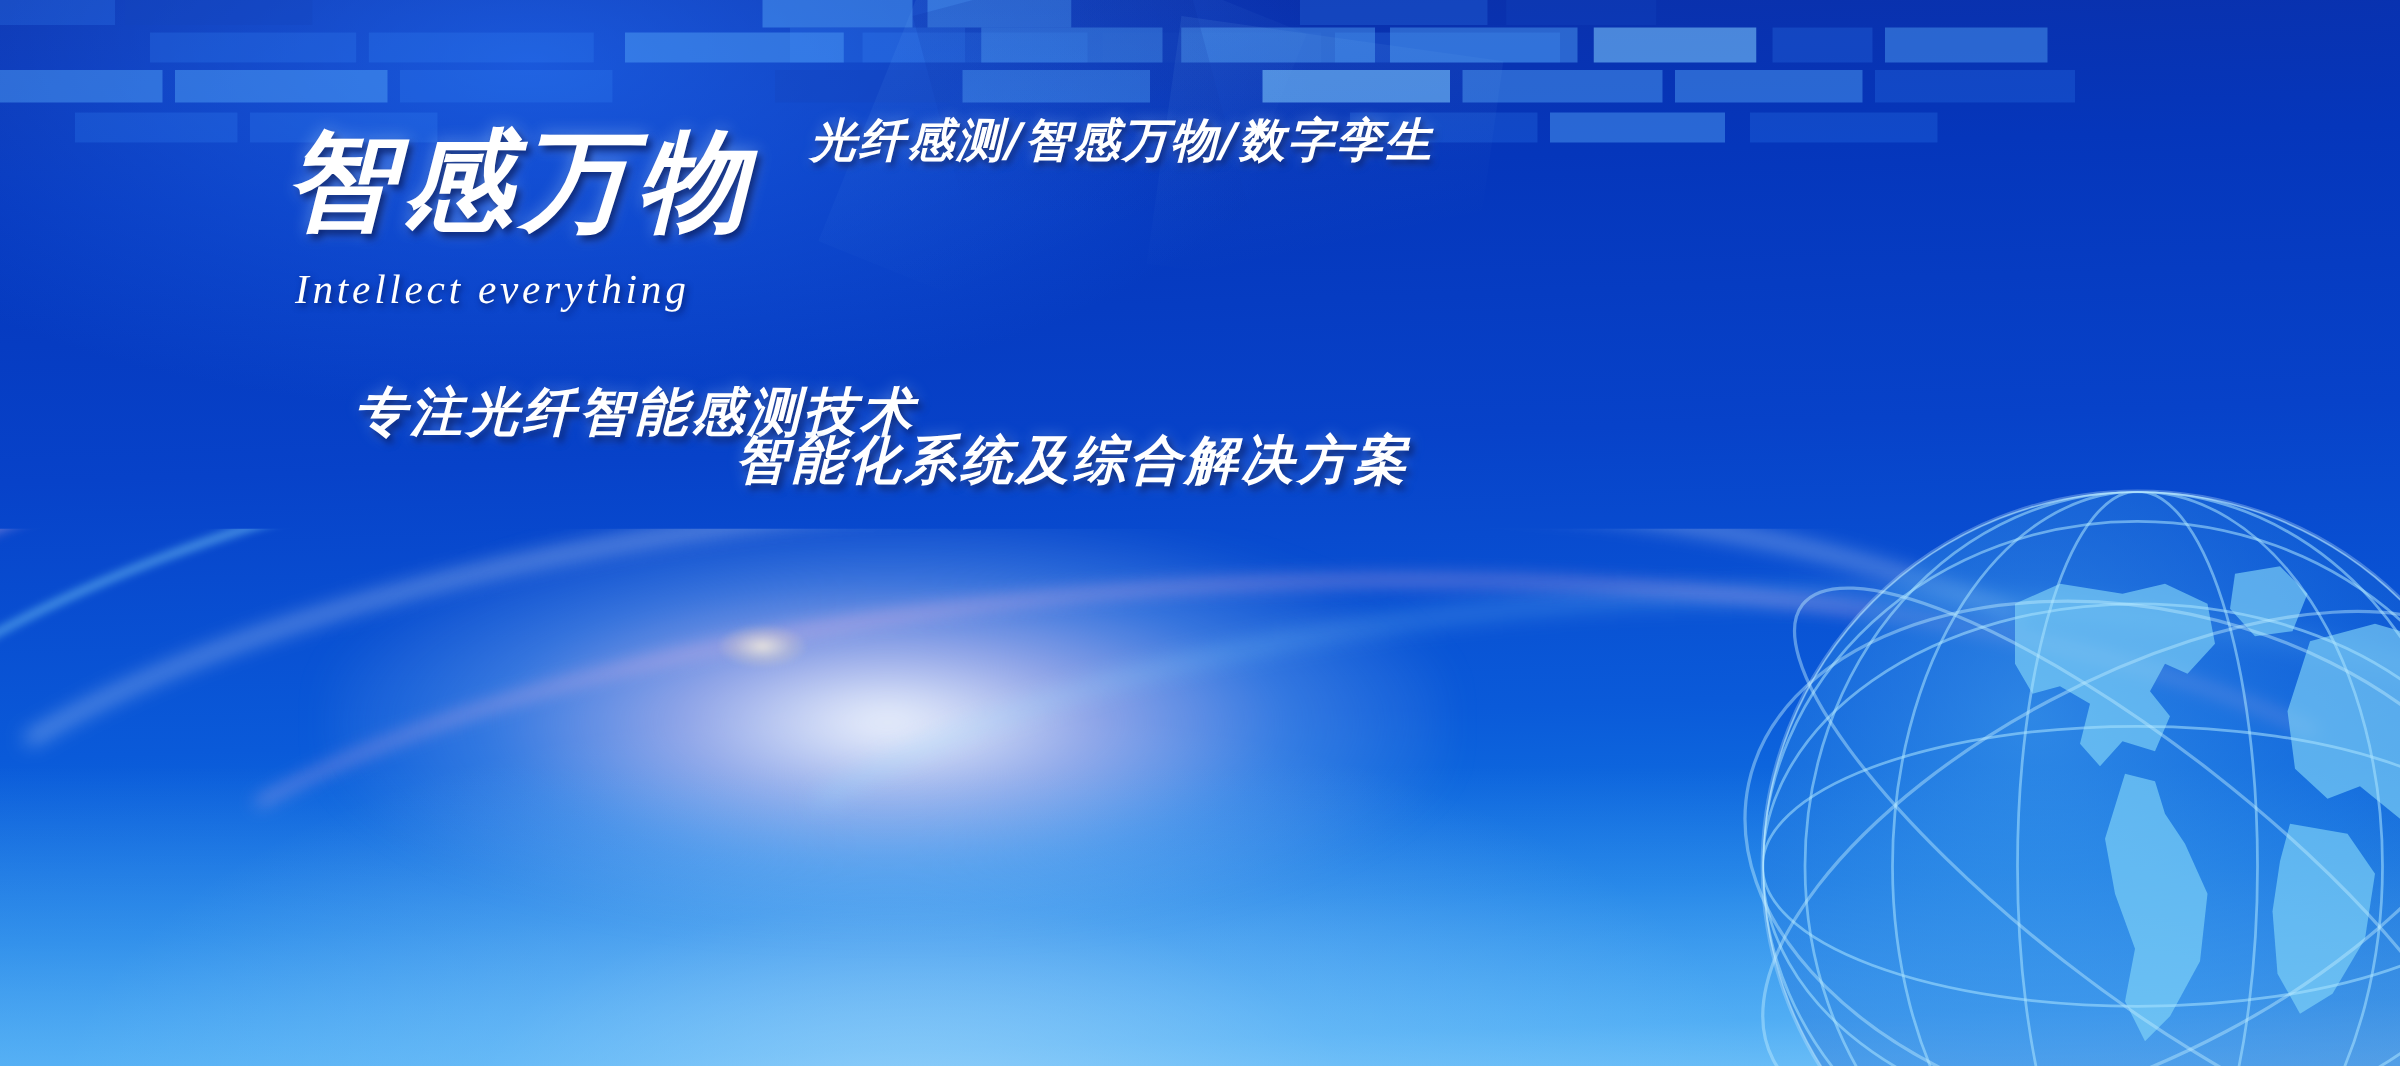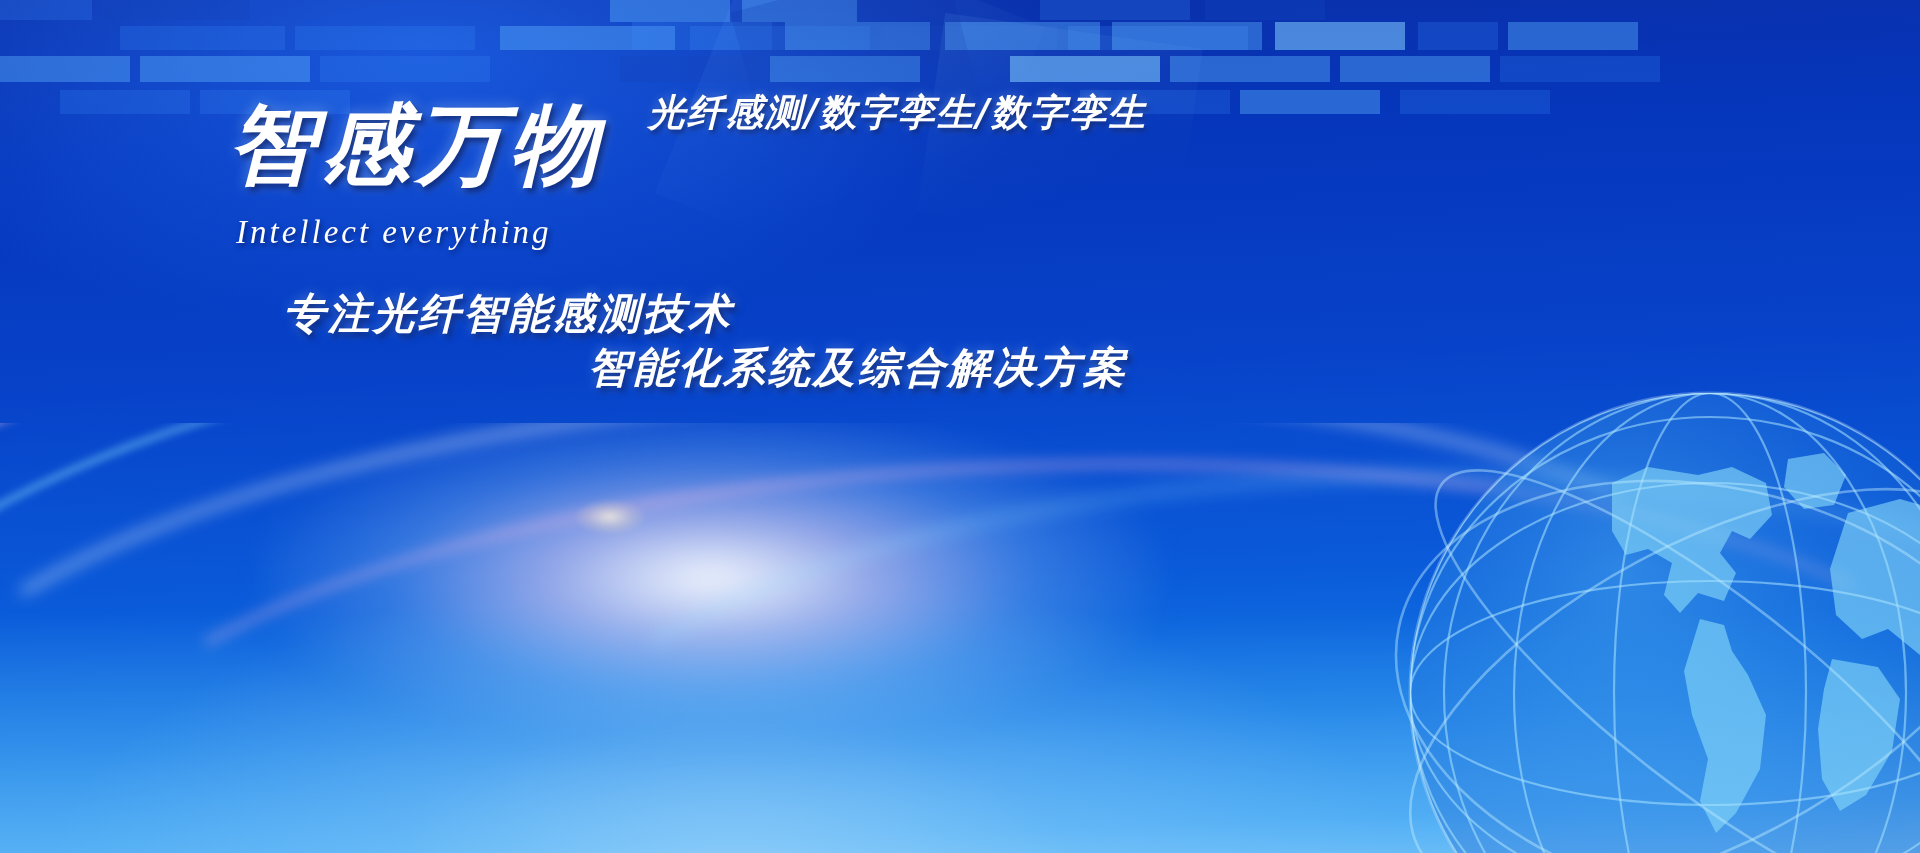--- a/index.html
+++ b/index.html
@@ -101,21 +101,21 @@
     text-shadow: 2px 3px 5px rgba(2,20,90,.75), 0 0 10px rgba(190,225,255,.4);
   }
   .slogan-b {
     left:680px; top:142px;
     font-family:"DejaVu Serif", serif;
     font-size:37px; font-weight:bold; font-style:italic; letter-spacing:2px;
     text-shadow: 2px 3px 5px rgba(2,20,90,.75), 0 0 10px rgba(190,225,255,.4);
   }
 
   .focus-a {
-    left:283px; top:286px;
+    left:283px; top:302px;
     font-family:"DejaVu Serif", serif;
     font-size:42px; font-weight:bold; font-style:italic; letter-spacing:3px;
     text-shadow: 3px 4px 6px rgba(2,20,90,.75), 0 0 12px rgba(190,225,255,.4);
   }
   .focus-b {
     left:588px; top:340px;
     font-family:"DejaVu Serif", serif;
     font-size:42px; font-weight:bold; font-style:italic; letter-spacing:3px;
     text-shadow: 3px 4px 6px rgba(2,20,90,.75), 0 0 12px rgba(190,225,255,.4);
   }
@@ -236,18 +236,18 @@
         <ellipse cx="330" cy="330" rx="318" ry="206" transform="rotate(12 330 330)"></ellipse>
       </g>
 
       <circle cx="330" cy="330" r="300" fill="none" stroke="#cfefff" stroke-opacity="0.30" stroke-width="3"></circle>
     </svg>
   </div>
 
   <div class="txt headline-cn">智感万物</div>
   <div class="txt headline-en">Intellect everything</div>
 
-  <div class="txt slogan-a">光纤感测/数字孪生/数字孪生</div>
+  <div class="txt slogan-a">光纤感测/智感万物/数字孪生</div>
 
   <div class="txt focus-a">专注光纤智能感测技术</div>
   <div class="txt focus-b">智能化系统及综合解决方案</div>
 
 </div>
 
 </body></html>

